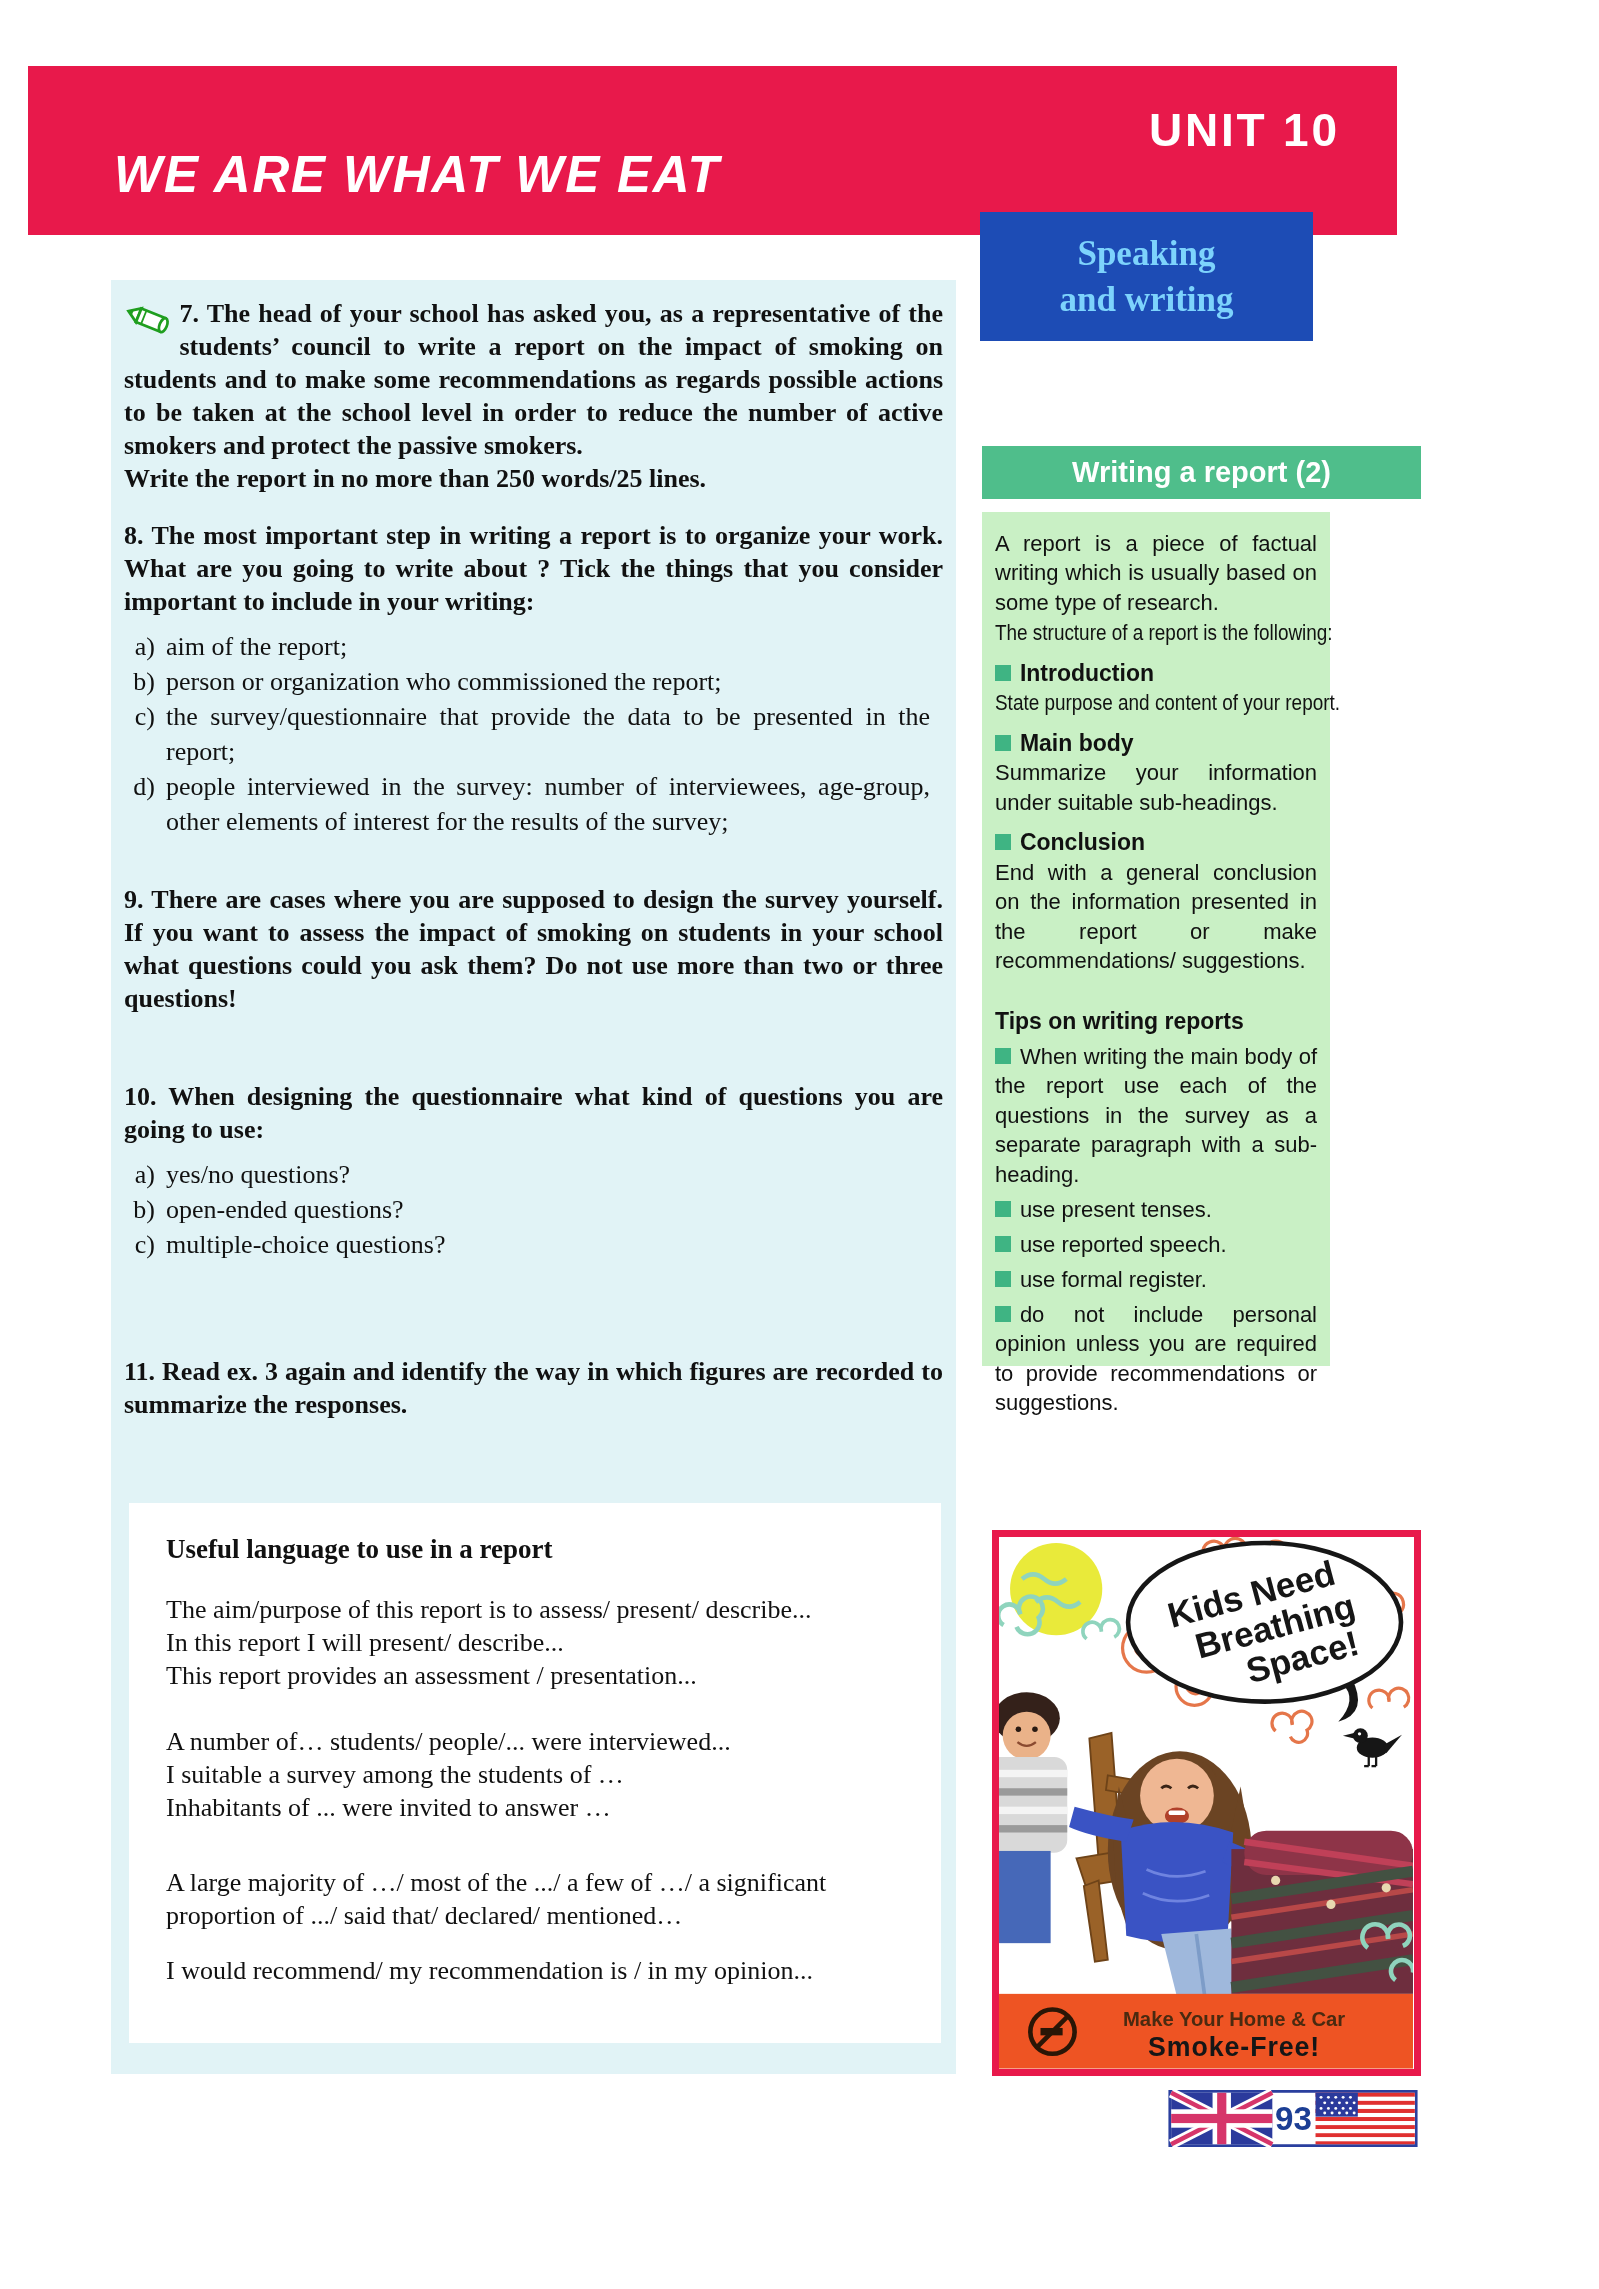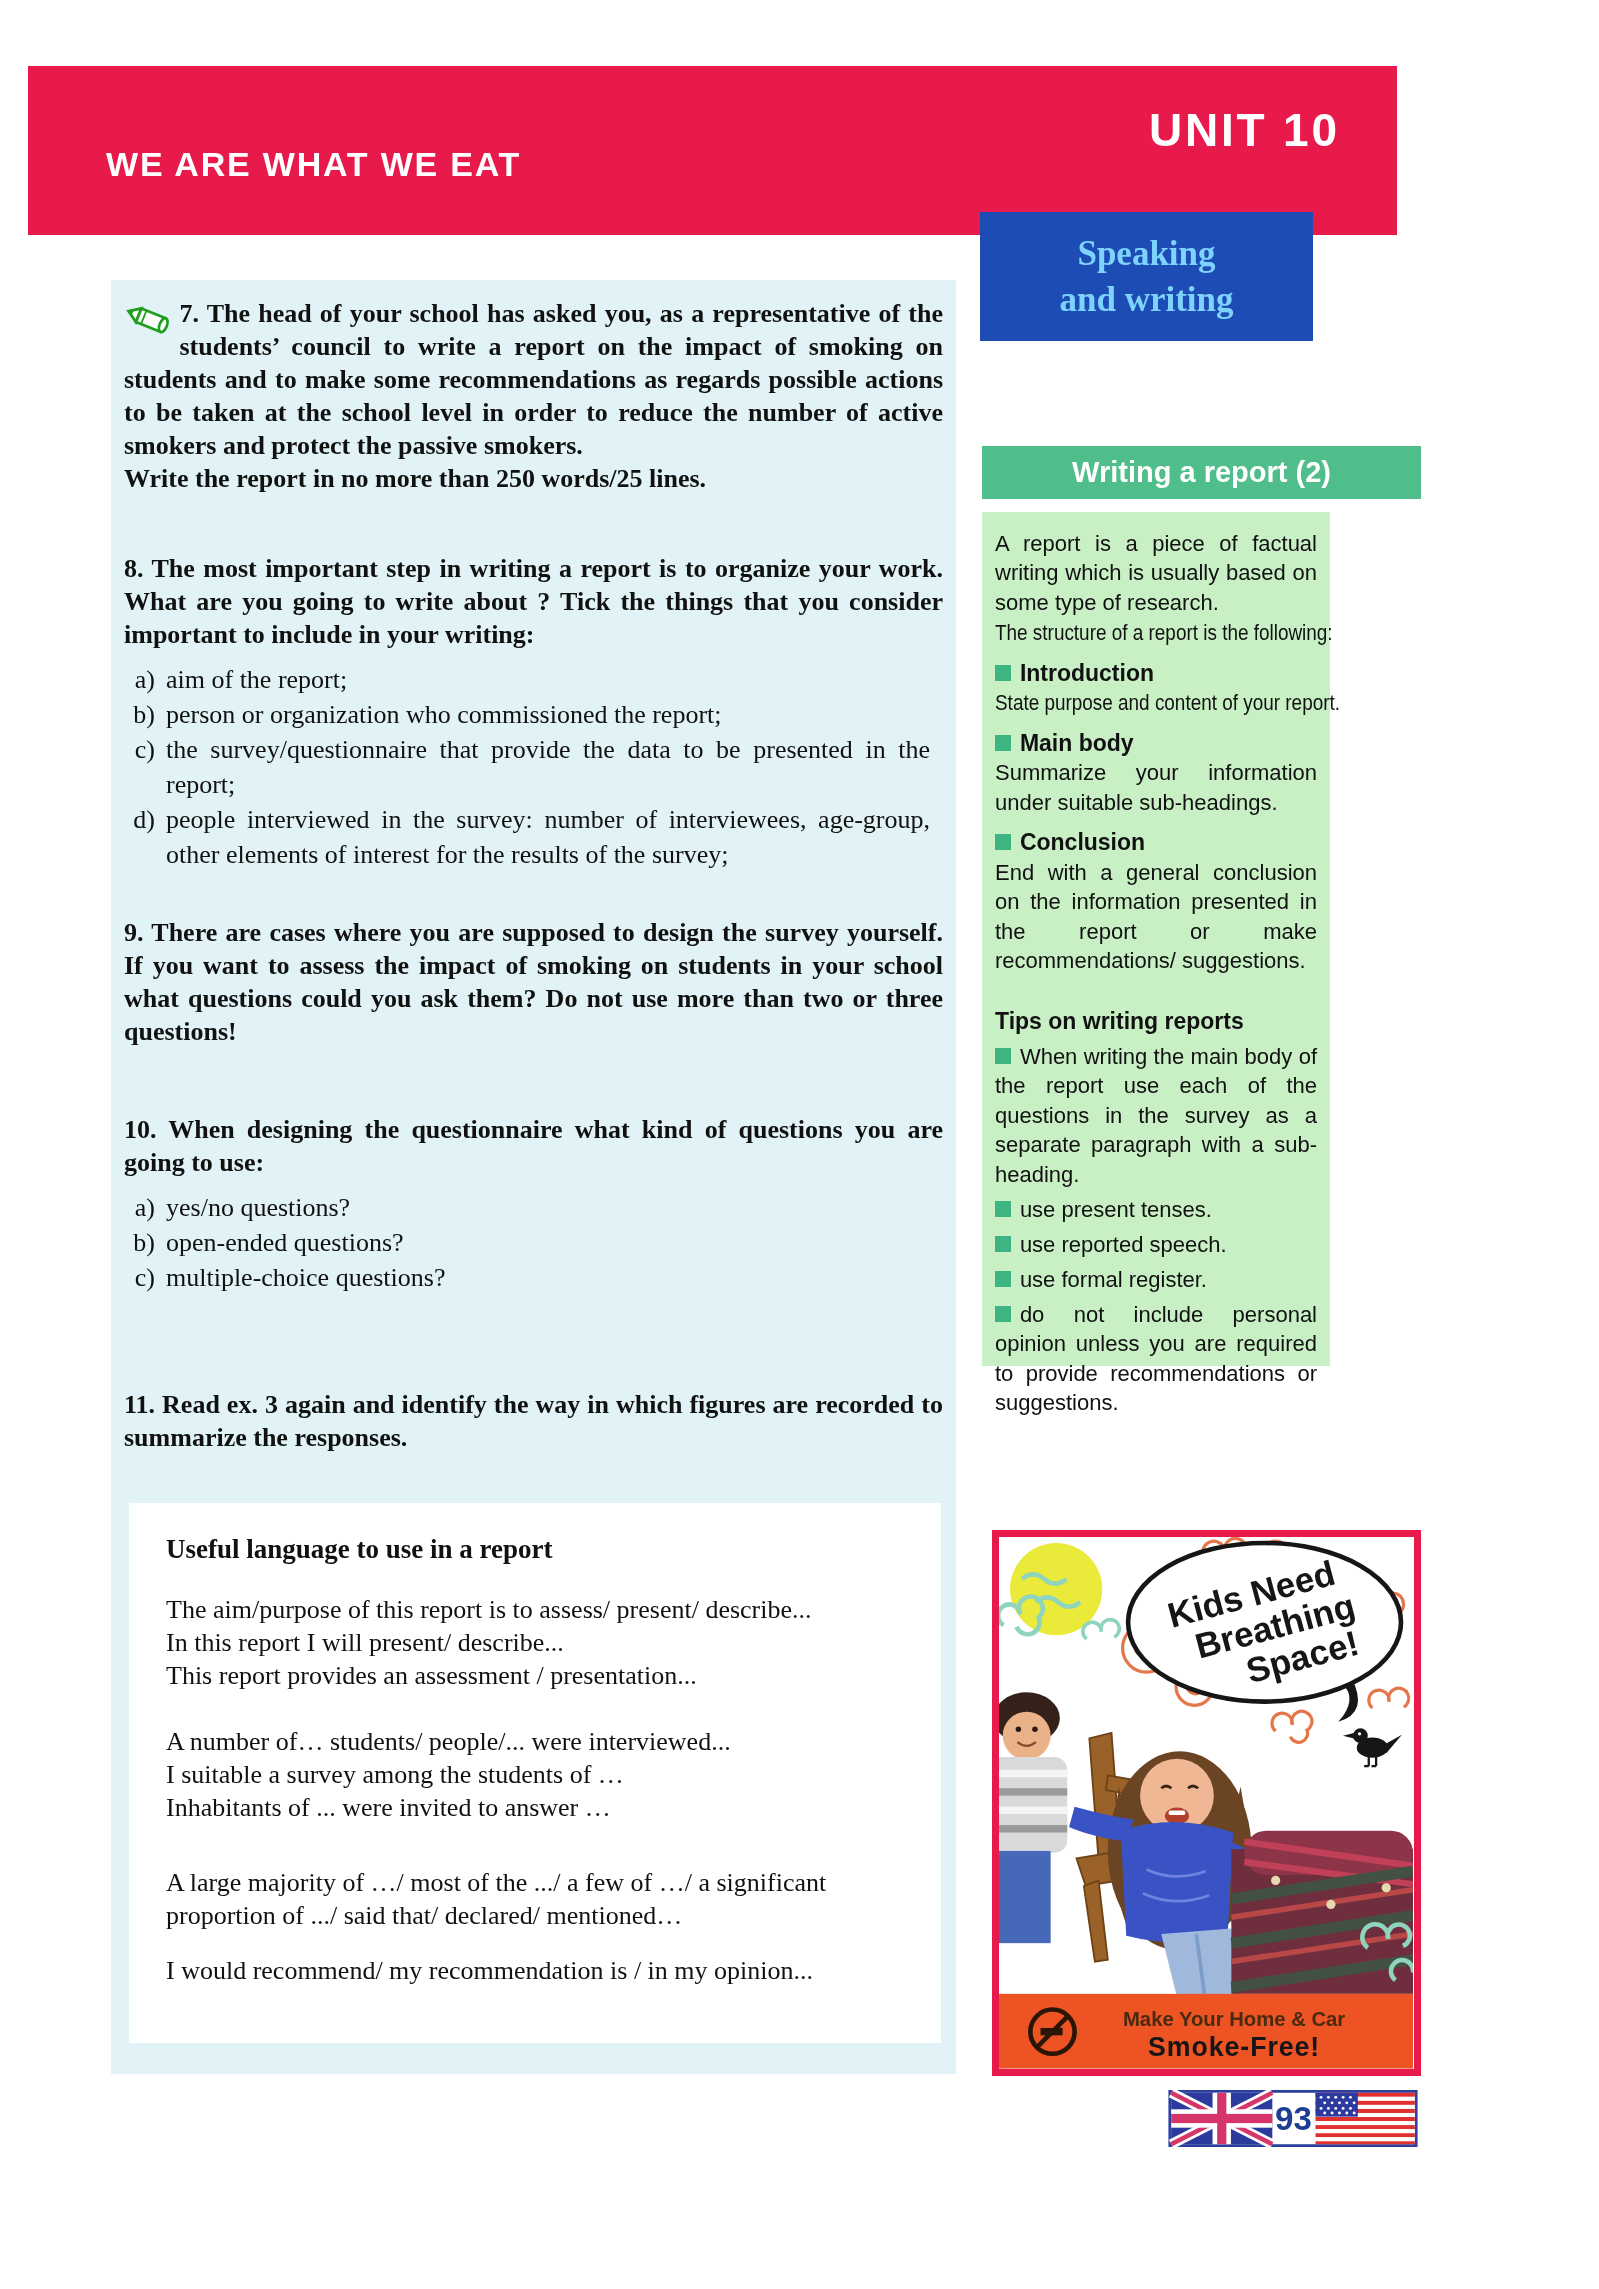--- a/index.html
+++ b/index.html
@@ -6,23 +6,23 @@
   body{
     width:1599px;height:2290px;position:relative;background:#ffffff;
     font-family:"Liberation Serif", serif;color:#111;
     overflow:hidden;
   }
   .abs{position:absolute;}
 
   
   .red-band{left:28px;top:66px;width:1369px;height:169px;background:#e8194b;}
   .we-title{
-    left:78px;top:79px;color:#fff;
+    left:86px;top:79px;color:#fff;
     font-family:"Liberation Sans",sans-serif;font-weight:800;
-    font-size:34px;letter-spacing:1.8px;
+    font-size:51px;letter-spacing:1.8px;font-style:italic;
   }
   .unit-label{
     left:1121px;top:37px;color:#fff;
     font-family:"Liberation Sans",sans-serif;font-weight:800;
     font-size:46px;letter-spacing:2.8px;
   }
   
   .blue-box{
     left:980px;top:212px;width:333px;height:129px;background:#1d4cb5;
     color:#7dd3fc;text-align:center;font-weight:bold;font-size:35px;line-height:1.3;
@@ -93,21 +93,21 @@
         <polygon points="3,23 8,19.7 8,26.3" fill="#1f9e1f"></polygon>
         <rect x="15" y="15" width="28" height="16" fill="#fff" stroke="#1f9e1f" stroke-width="3"></rect>
         <line x1="21" y1="15" x2="21" y2="31" stroke="#1f9e1f" stroke-width="2"></line>
         <ellipse cx="44" cy="23" rx="4" ry="8" fill="#fff" stroke="#1f9e1f" stroke-width="3"></ellipse>
       </g>
     </svg>
     <div class="ex-head">7. The head of your school has asked you, as a representative of the students’ council to write a report on the impact of smoking on students and to make some recommendations as regards possible actions to be taken at the school level in order to reduce the number of active smokers and protect the passive smokers.</div>
     <div class="ex-head">Write the report in no more than 250 words/25 lines.</div>
   </div>
 
-  <div style="margin-top:57px;">
+  <div style="margin-top:24px;">
     <div class="ex-head">8. The most important step in writing a report is to organize your work. What are you going to write about ? Tick the things that you consider important to include in your writing:</div>
     <div class="ex-list">
       <div class="li">
         <span class="lab">a)</span>
         <span class="txt">aim of the report;</span>
       </div>
       <div class="li">
         <span class="lab">b)</span>
         <span class="txt">person or organization who commissioned the report;</span>
       </div>

